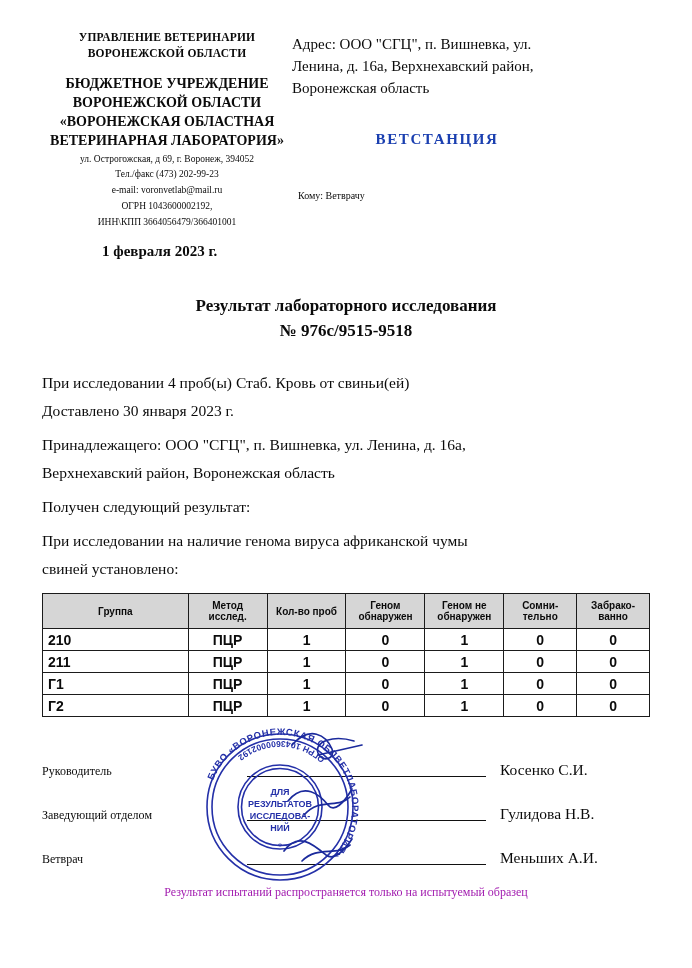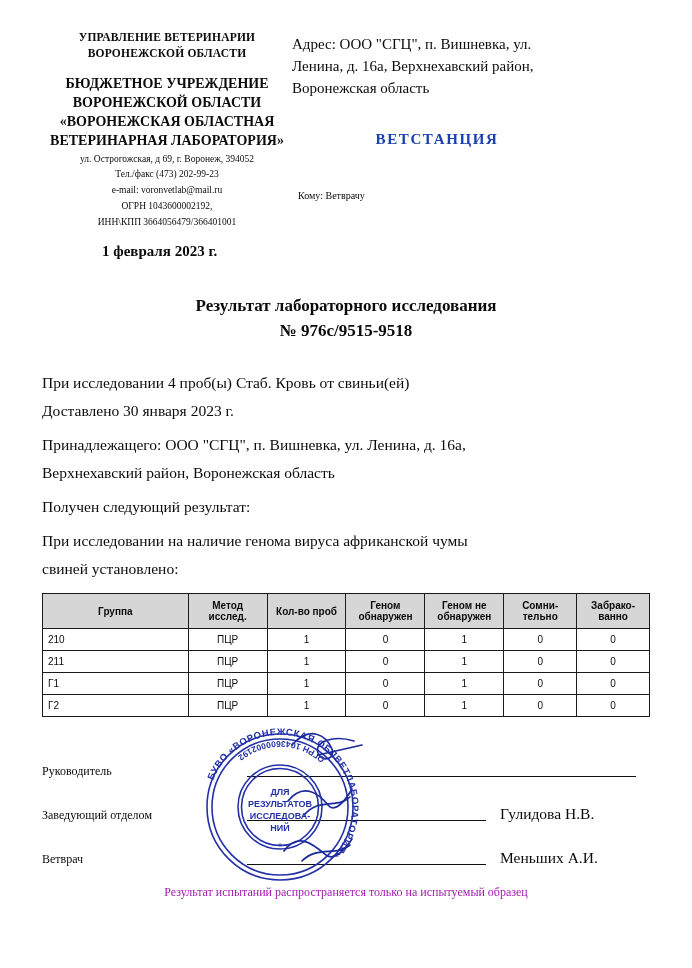--- a/index.html
+++ b/index.html
@@ -115,22 +115,22 @@
   }
   table.results thead th {
     background: #d6d6d6;
     font-weight: bold;
     line-height: 1.15;
     height: 30px;
     vertical-align: middle;
   }
   table.results tbody td {
     height: 17px;
-    font-weight: normal;
-    font-size: 10px;
+    font-weight: bold;
+    font-size: 14px;
   }
   table.results tbody td.group-cell {
     text-align: left;
     padding-left: 5px;
   }
   col.c1 { width: 24%; }
   col.c2 { width: 13%; }
   col.c3 { width: 13%; }
   col.c4 { width: 13%; }
   col.c5 { width: 13%; }
@@ -304,20 +304,21 @@
         <td>0</td>
       </tr>
     </tbody>
   </table>
 
   <div class="signatures">
 
     <div class="sig-row">
       <div class="sig-role">Руководитель</div>
       <div class="sig-line"></div>
+      <div class="sig-name">Косенко С.И.</div>
     </div>
 
     <div class="sig-row">
       <div class="sig-role">Заведующий отделом</div>
       <div class="sig-line"></div>
       <div class="sig-name">Гулидова Н.В.</div>
     </div>
 
     <div class="sig-row">
       <div class="sig-role">Ветврач</div>

